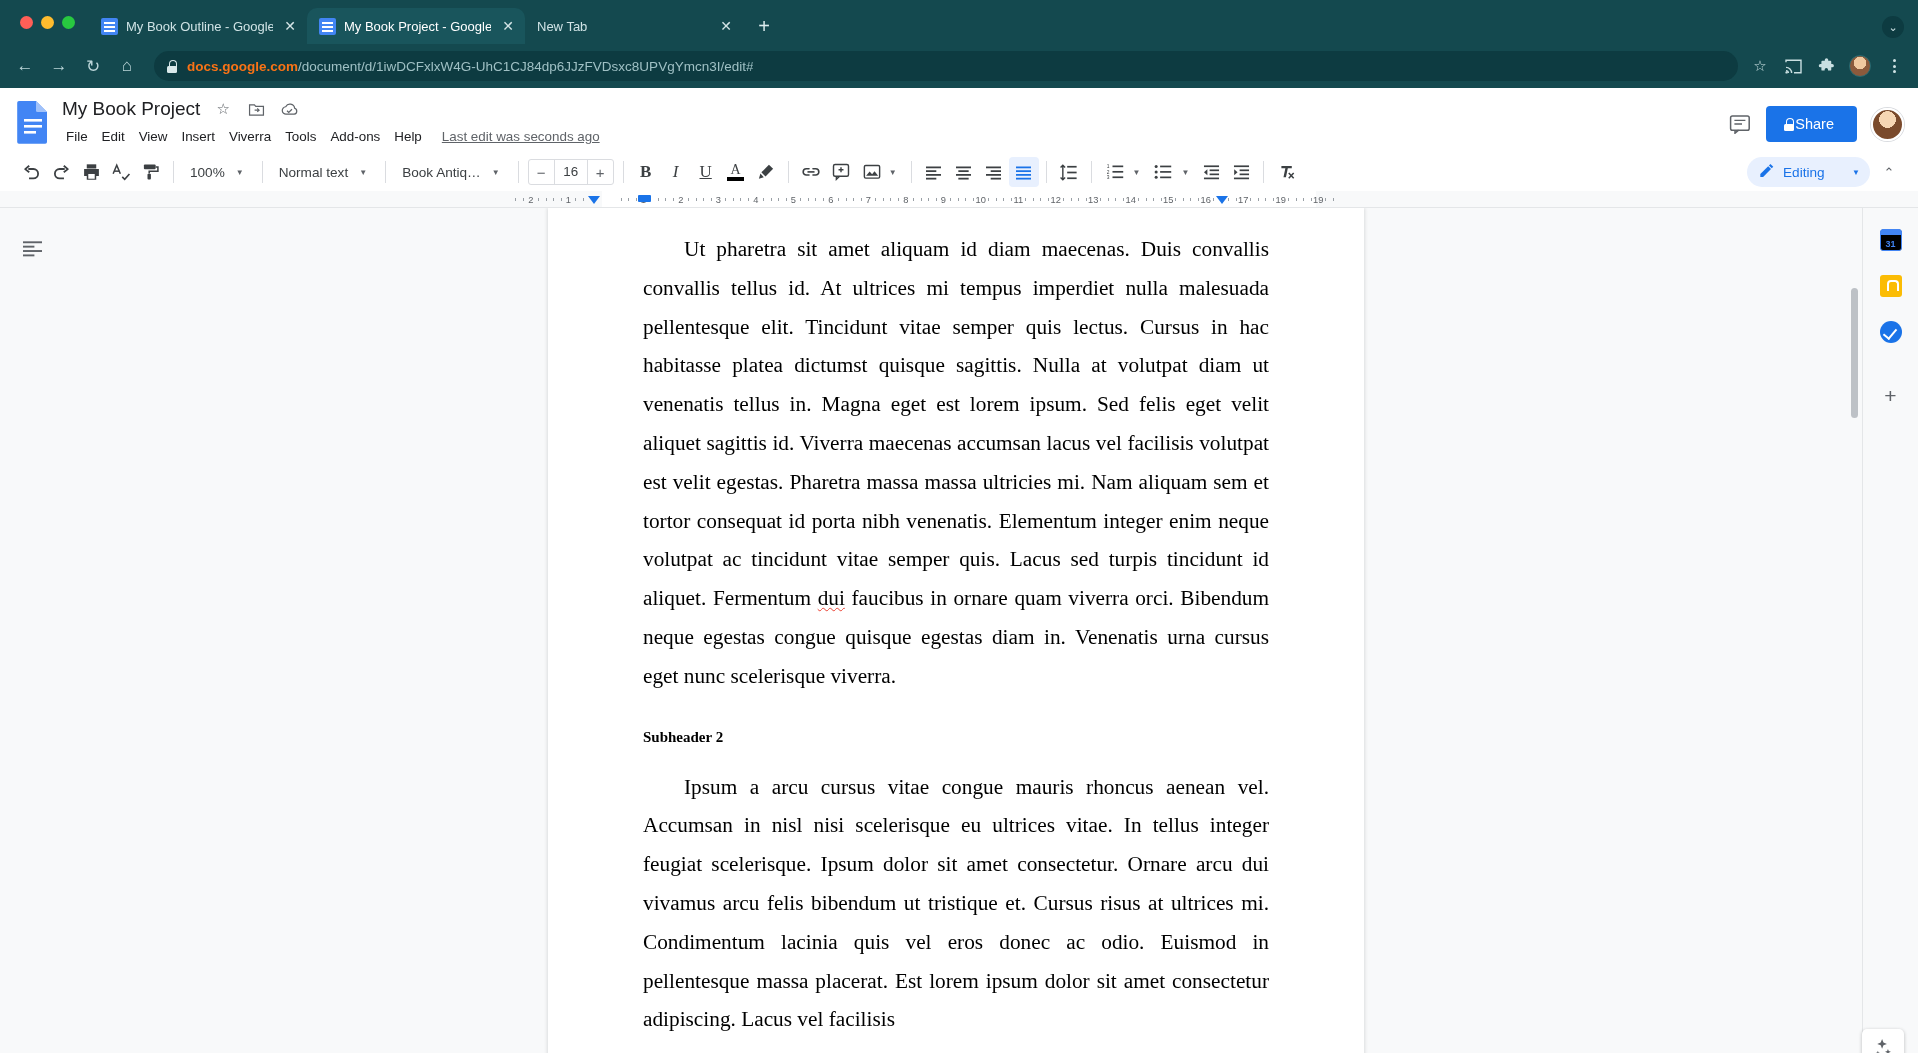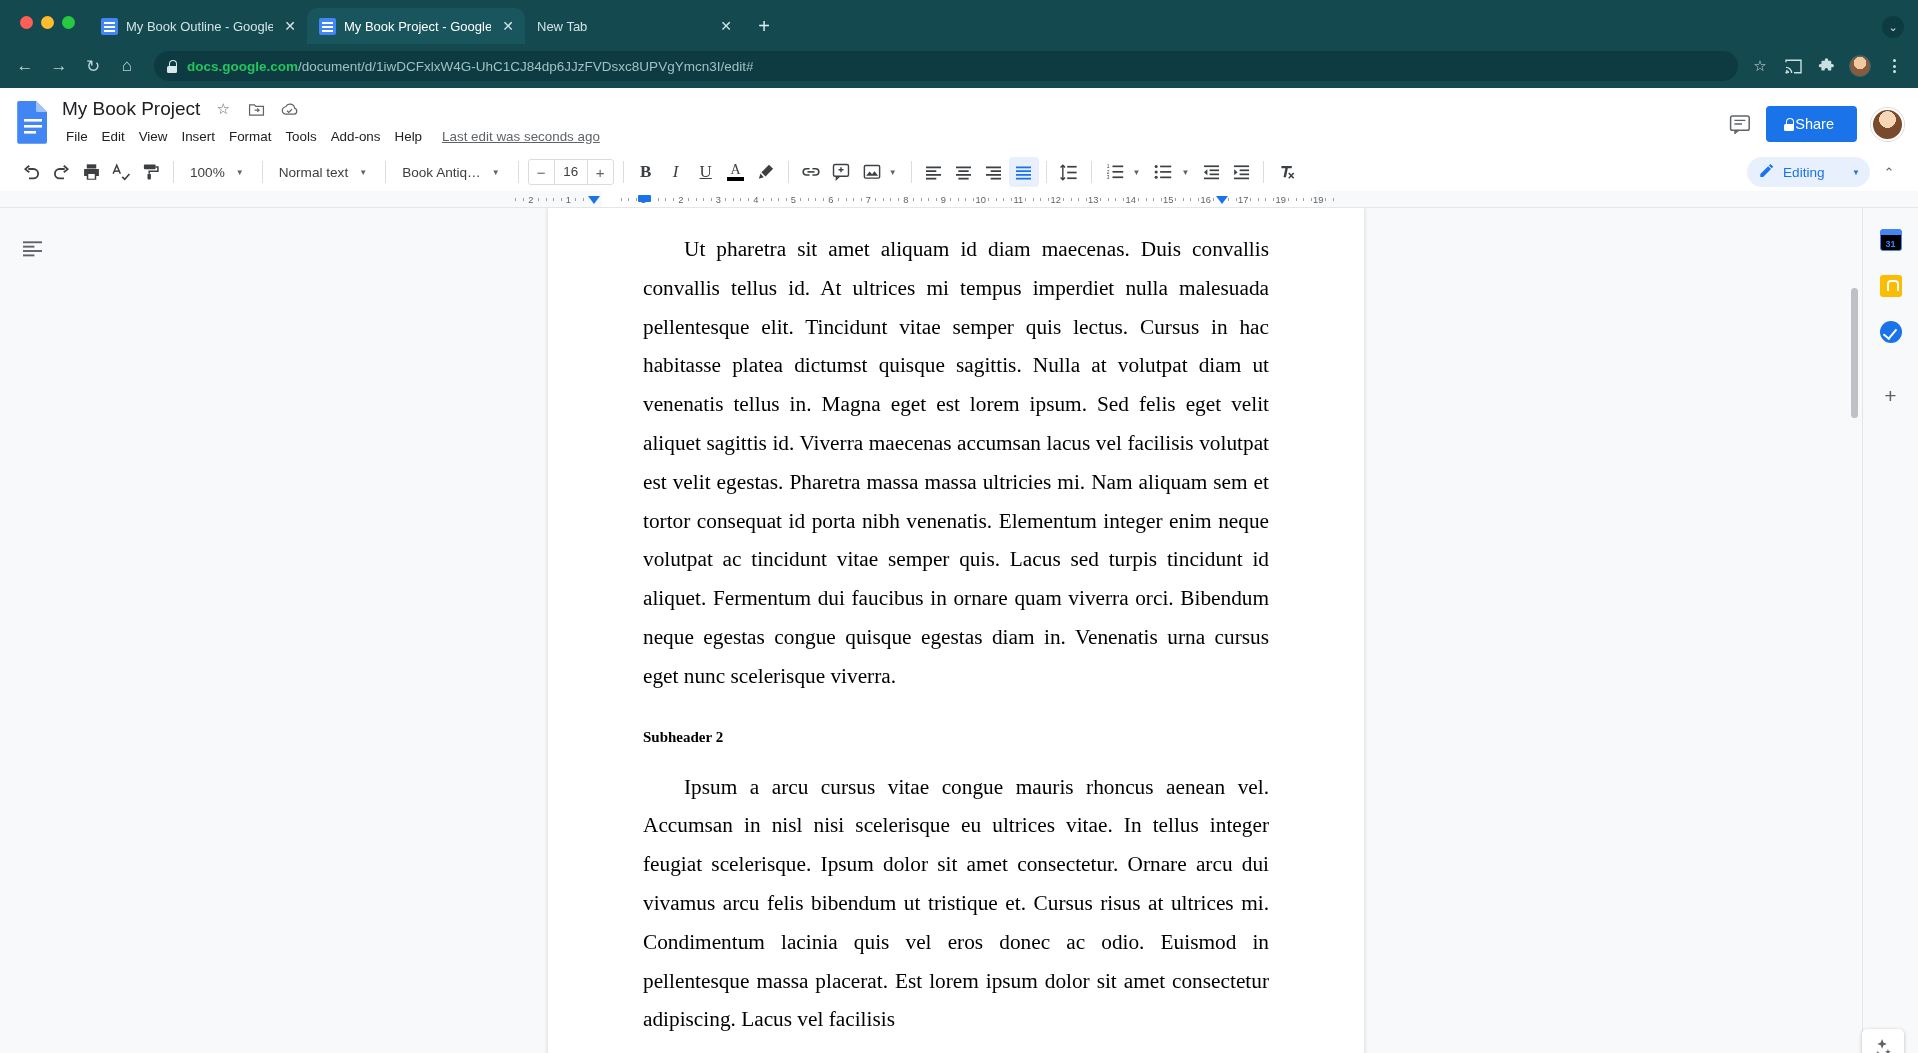--- a/index.html
+++ b/index.html
@@ -157,21 +157,21 @@
     border-bottom: none;
     border-radius: 4px 4px 0 0;
   }
   .url {
     font-size: 13.5px;
     color: #9fc0c4;
     white-space: nowrap;
     overflow: hidden;
     text-overflow: ellipsis;
   }
-  .url .host { color: #22c55e; font-weight: 600; }
+  .url .host { color: #f97316; font-weight: 600; }
   .omni-icons {
     display: flex;
     align-items: center;
     gap: 13px;
     padding-right: 4px;
   }
   .omni-ic {
     width: 20px; height: 20px;
     display: flex; align-items: center; justify-content: center;
     color: #c9dfe1;
@@ -484,20 +484,21 @@
   .doc-p.first { padding-top: 22px; }
   .subheader {
     font-family: "Liberation Serif", serif;
     font-weight: bold;
     font-size: 15px;
     color: #000;
     margin-top: 28px;
     line-height: 26px;
   }
   .misspell {
+    text-decoration: underline;
     text-decoration-color: #ea4335;
     text-decoration-style: wavy;
     text-decoration-thickness: 1px;
     text-underline-offset: 2px;
   }
 
   
   .v-scroll {
     position: absolute;
     right: 3px;
@@ -683,21 +684,21 @@
           <path d="M7.4 8.8l1.8 1.8 3.4-3.4" stroke="#5f6368" stroke-width="1.3" fill="none"></path>
         </svg>
       </span>
     </div>
 
     <div class="menu-row">
       <span class="menu-item">File</span>
       <span class="menu-item">Edit</span>
       <span class="menu-item">View</span>
       <span class="menu-item">Insert</span>
-      <span class="menu-item">Format</span>
+      <span class="menu-item">Viverra</span>
       <span class="menu-item">Tools</span>
       <span class="menu-item">Add-ons</span>
       <span class="menu-item">Help</span>
       <span class="last-edit">Last edit was seconds ago</span>
     </div>
   </div>
 
   <div class="header-right">
     <span class="comment-ic">
       <svg width="22" height="20" viewBox="0 0 22 20" aria-hidden="true">

